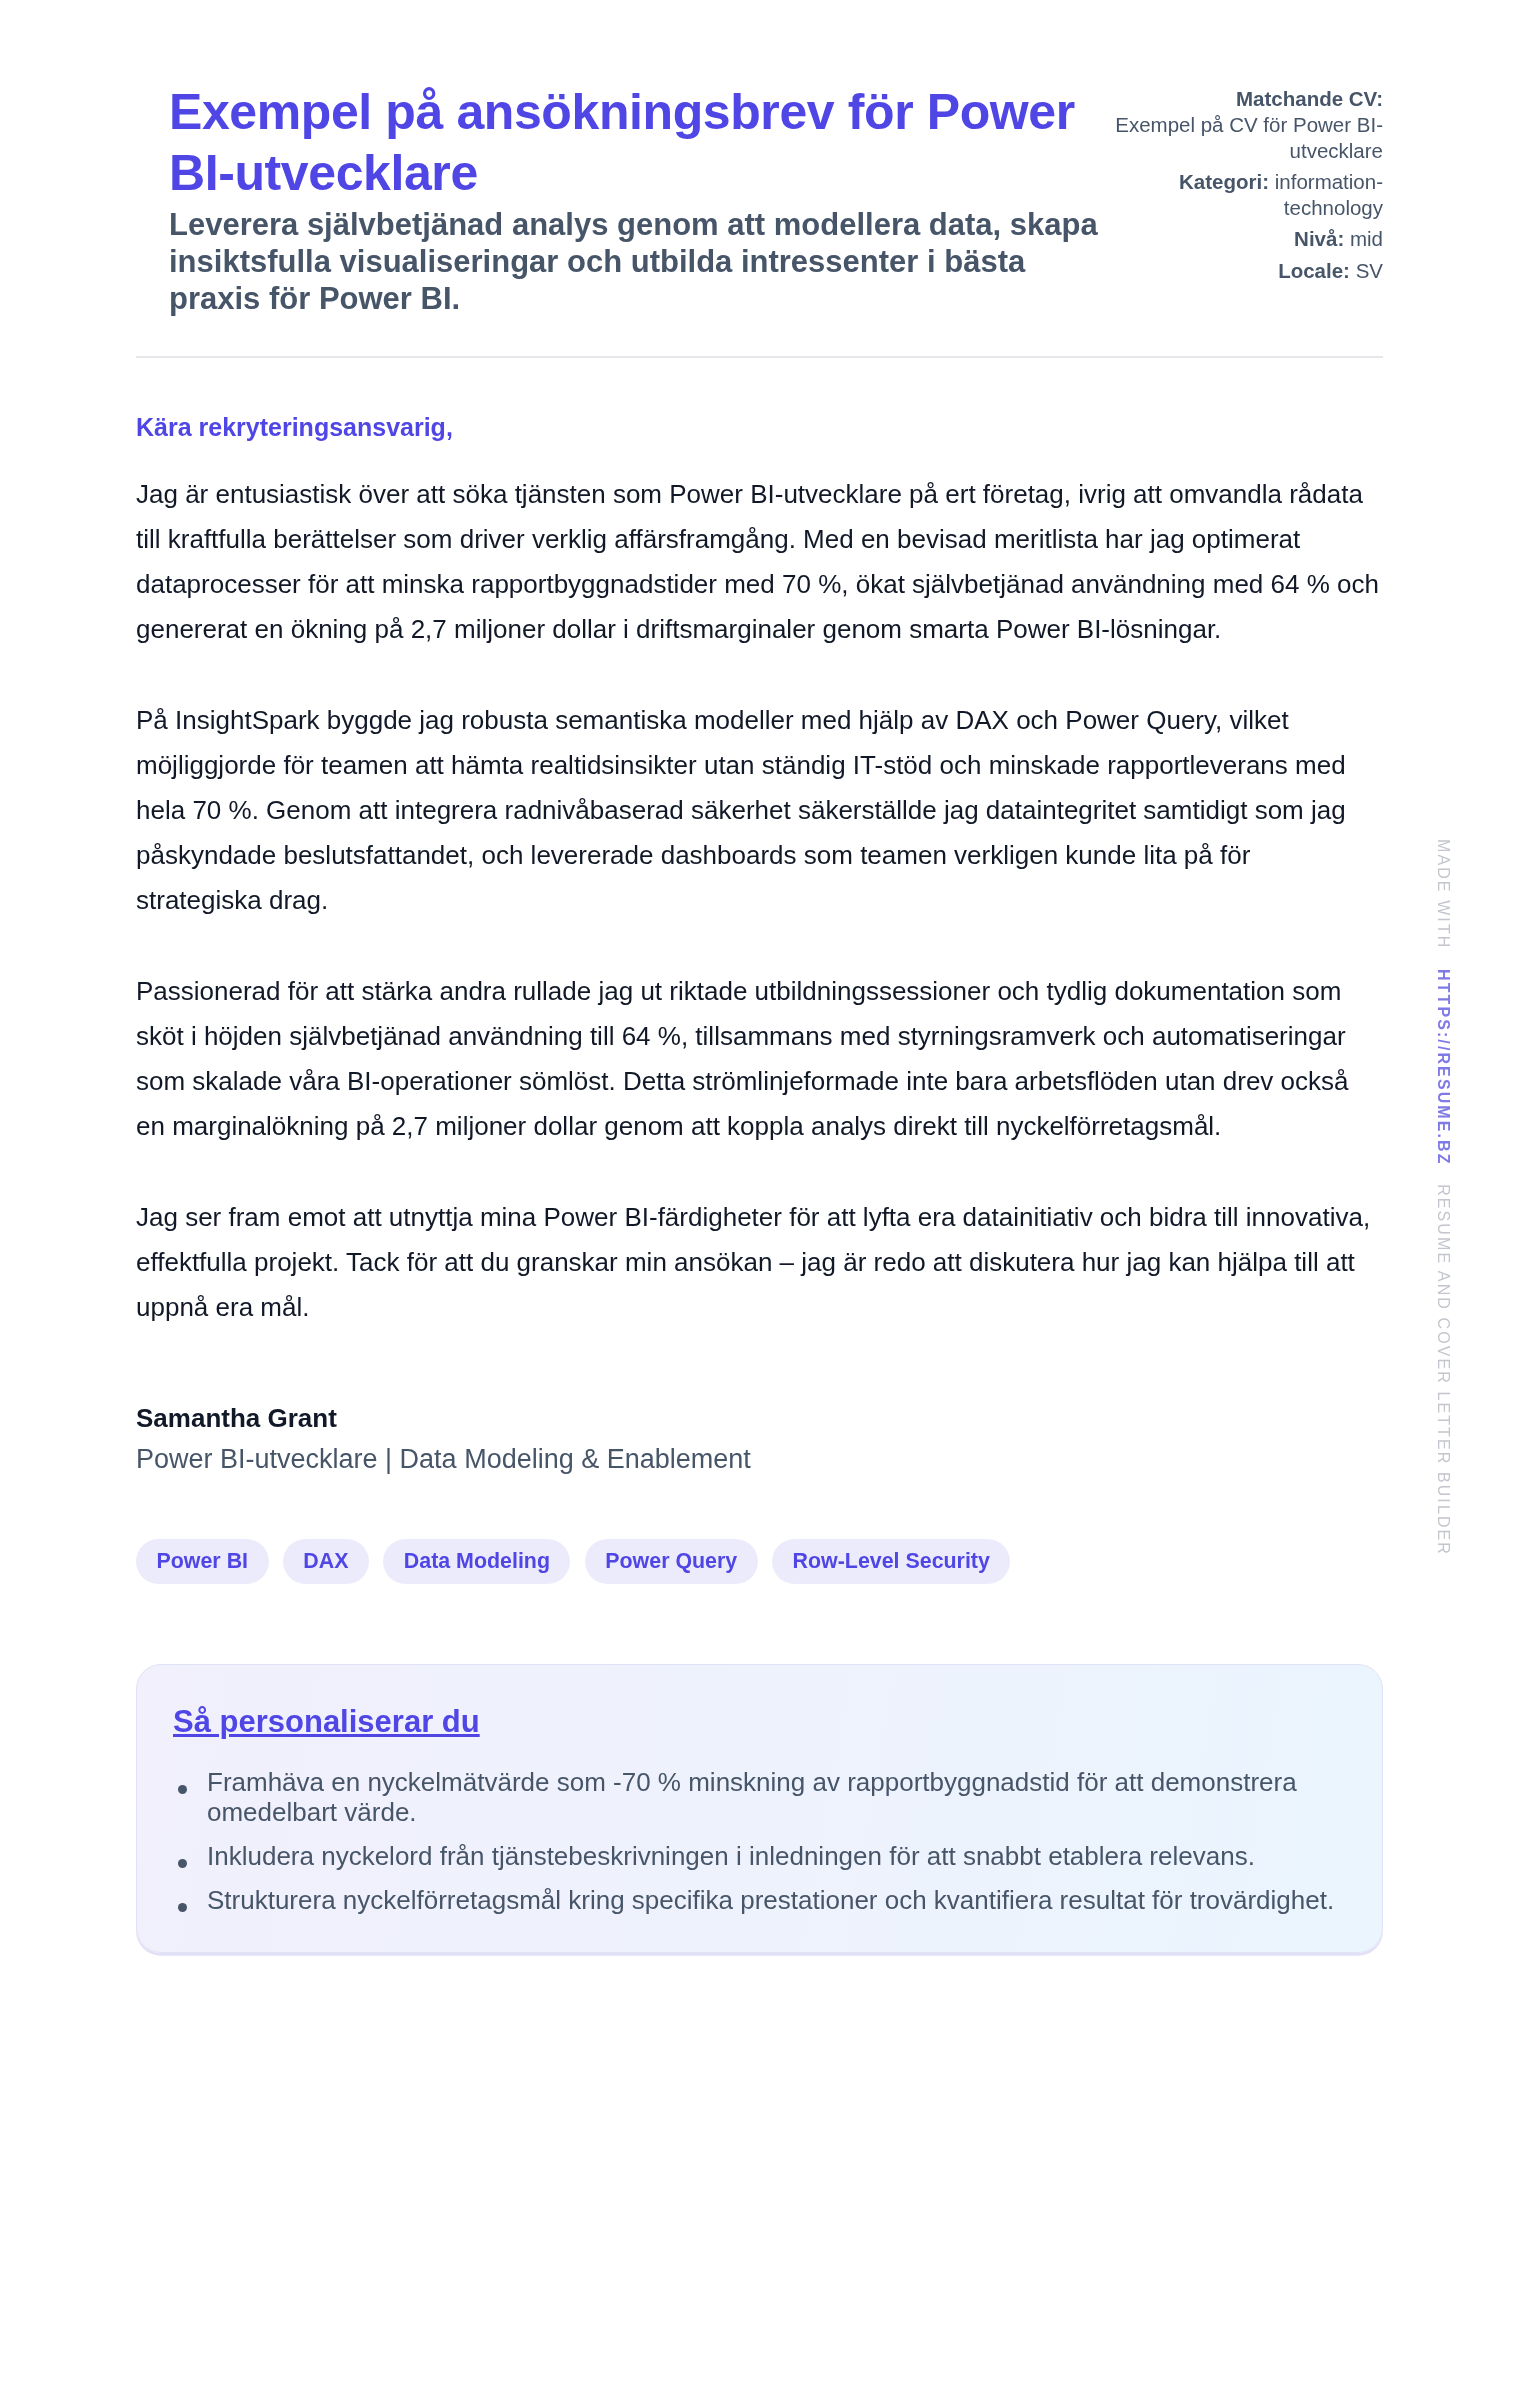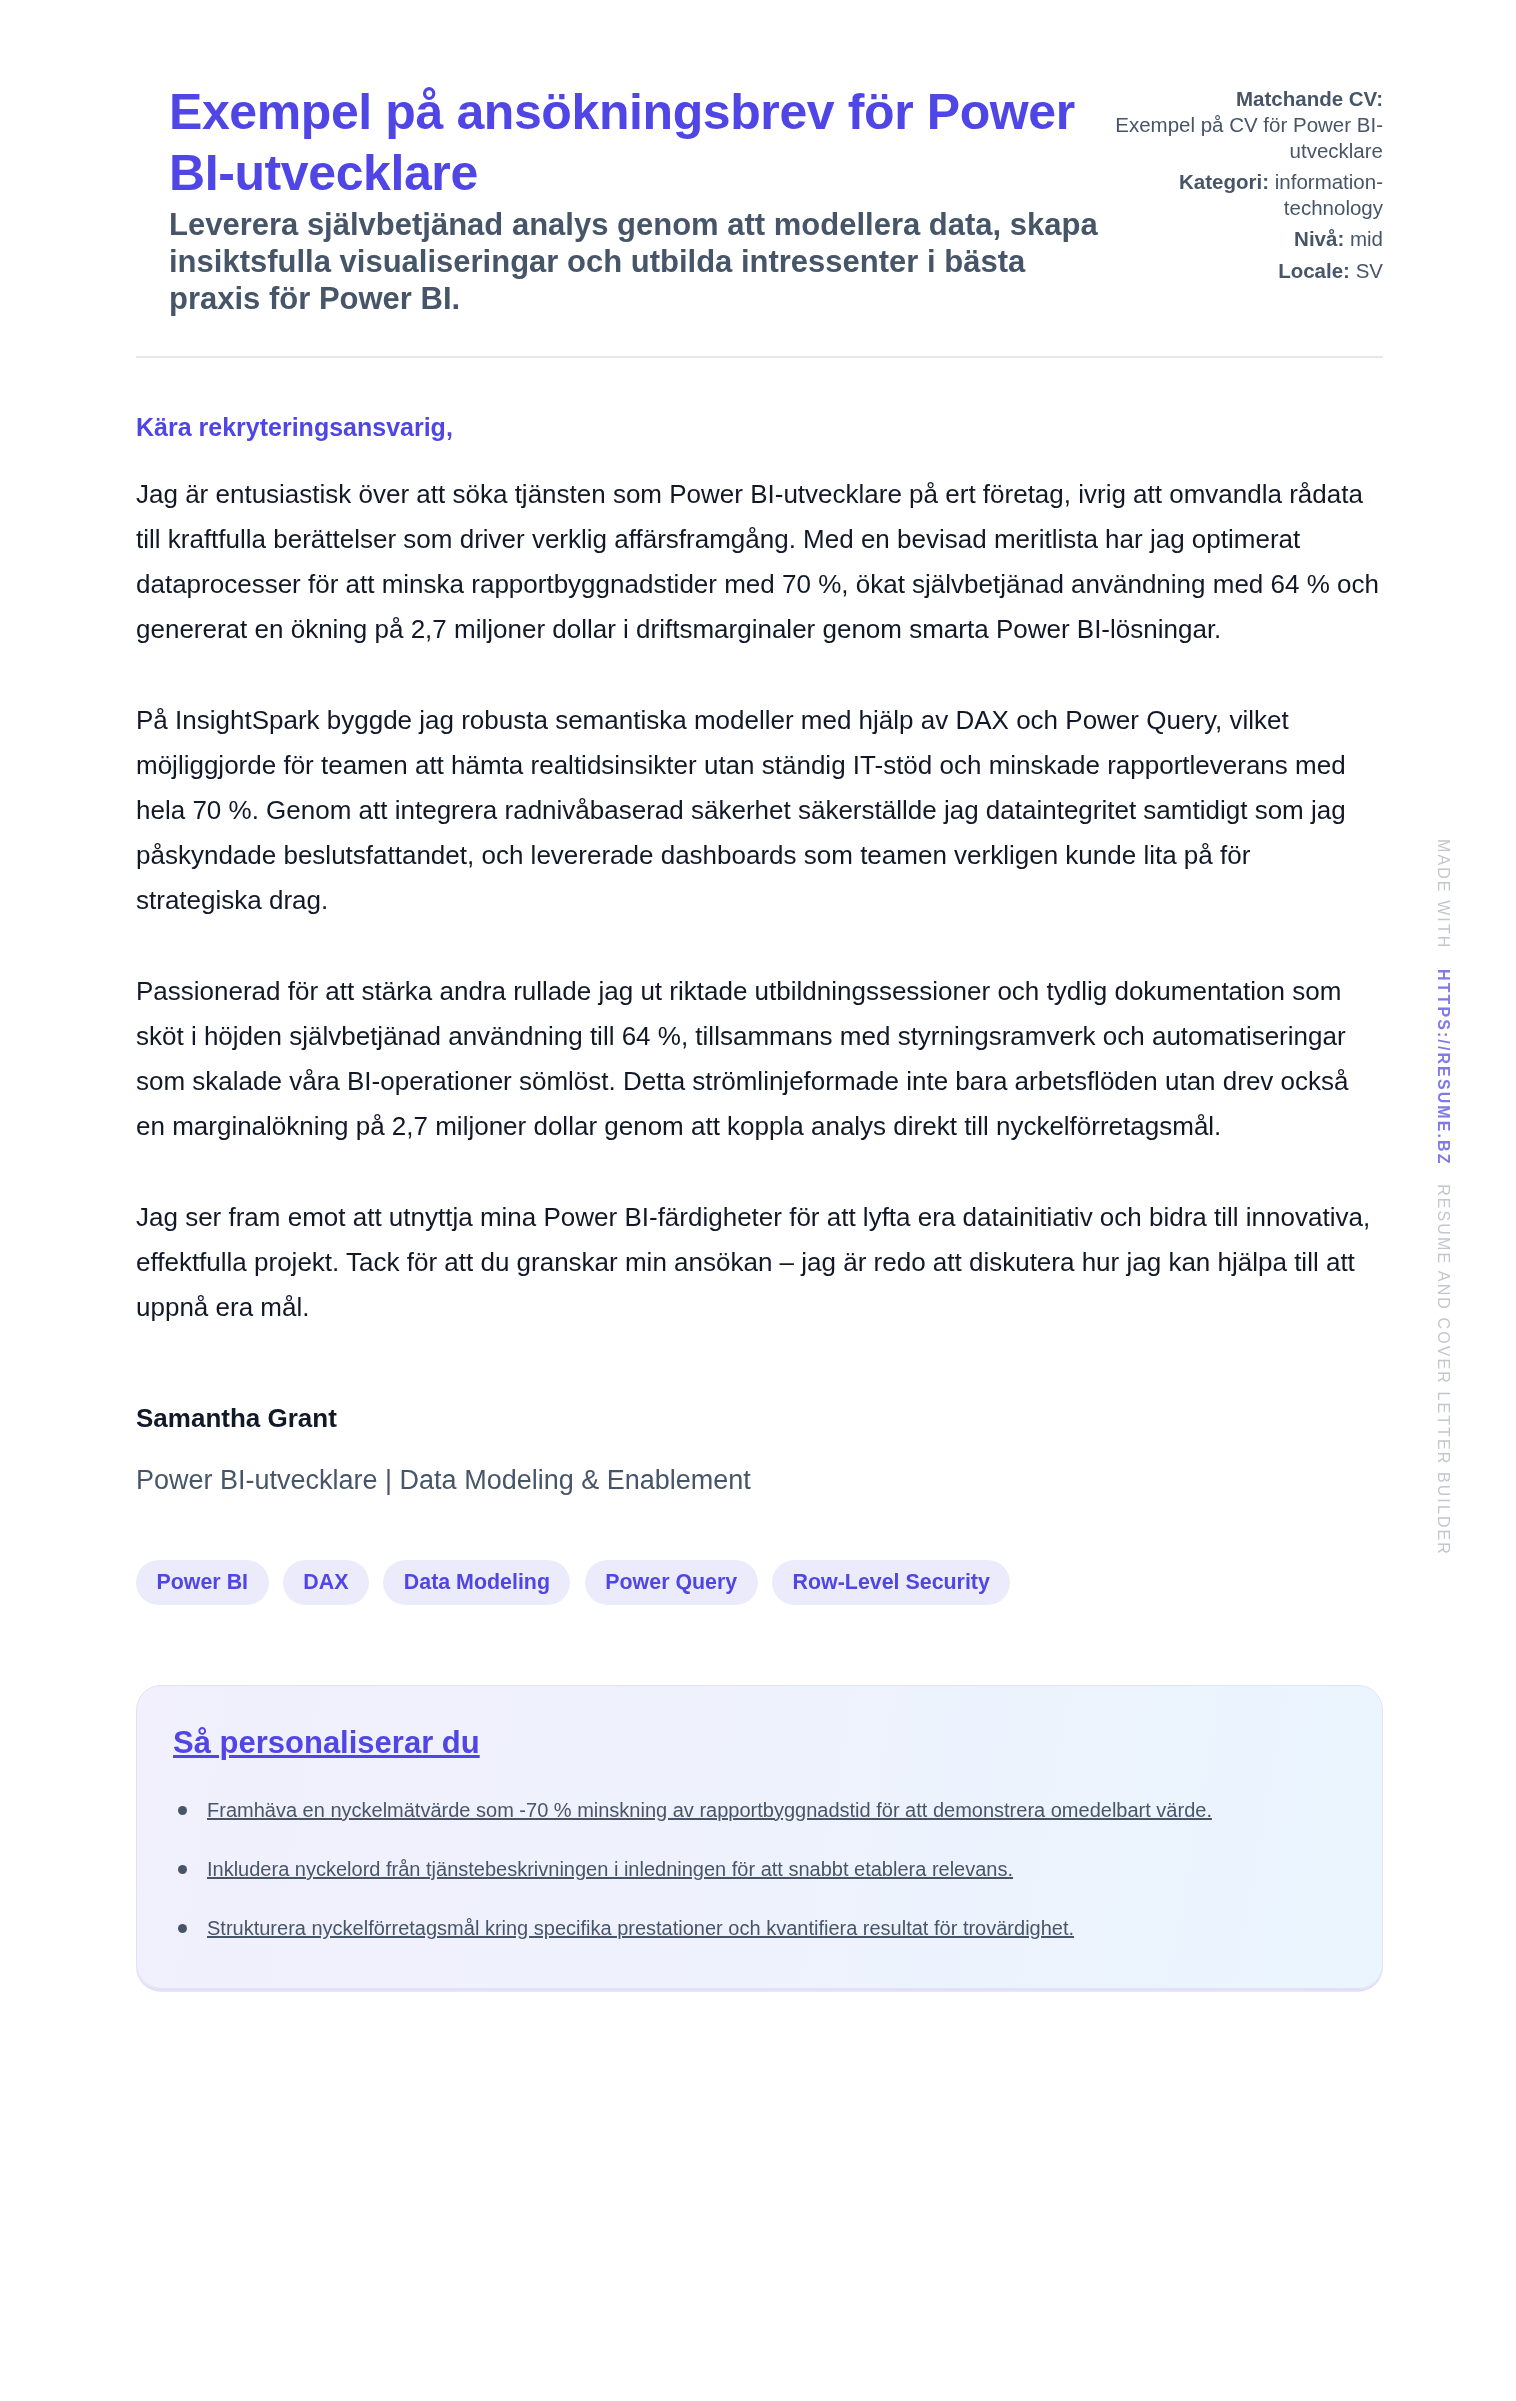--- a/index.html
+++ b/index.html
@@ -63,21 +63,21 @@
       color: #111827;
       margin-bottom: 46px;
     }
     .signature { margin-top: 73px; }
     .sig-name {
       font-size: 26px;
       font-weight: 700;
       color: #111827;
     }
     .sig-role {
-      margin-top: 31px;
+      margin-top: 10px;
       font-size: 27px;
       color: #475569;
     }
     .tags {
       display: flex;
       gap: 14.3px;
       margin-top: 64px;
     }
     .tag {
       height: 45px;
@@ -105,25 +105,24 @@
       color: #4f46e5;
       text-decoration: underline;
     }
     .tips-list {
       margin-top: 27px;
       list-style: none;
     }
     .tips-item {
       position: relative;
       padding-left: 34px;
-      font-size: 20px;
-      line-height: 45px;
+      font-size: 26px;
+      line-height: 30px;
       color: #475569;
       margin-bottom: 14.3px;
-      text-decoration: underline;
     }
     .tips-item:last-child { margin-bottom: 0; }
     .bullet {
       position: absolute;
       left: 5.4px;
       top: 18px;
       width: 9px;
       height: 9px;
       border-radius: 50%;
       background: #475569;

